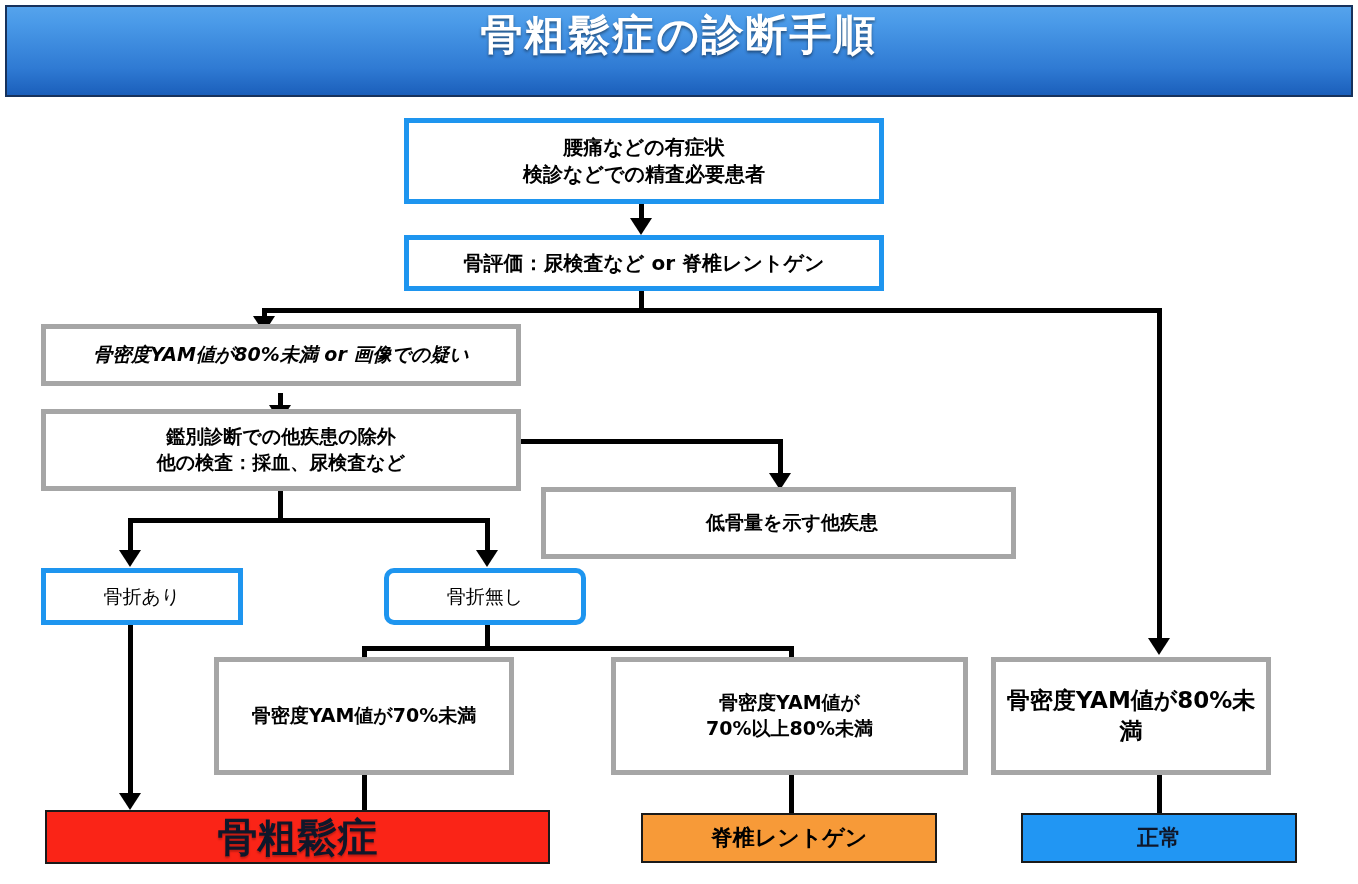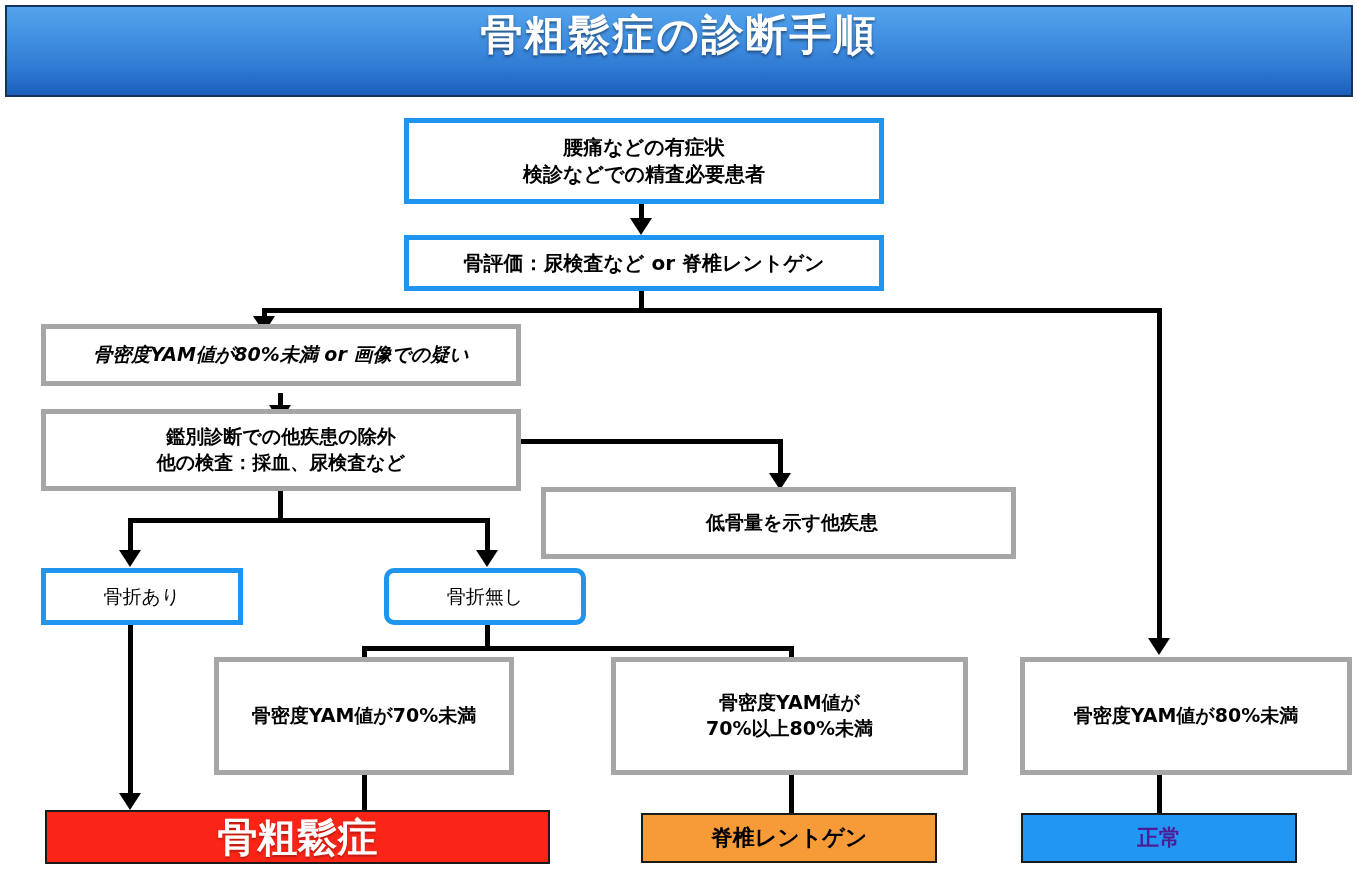--- a/index.html
+++ b/index.html
@@ -34,24 +34,24 @@
   .blue-box{border:5px solid #1e95ef;}
   .gray-box{border:5px solid #a6a6a6;}
   .bold{font-weight:bold;}
 
   
   .chip{
     position:absolute;box-sizing:border-box;
     display:flex;align-items:center;justify-content:center;
     text-align:center;border:2px solid #1a1a1a;
   }
-  .chip-red{background:#fa2417;color:#ffffff;font-weight:bold;font-size:40px;
+  .chip-red{background:#fa2417;color:#0f172a;font-weight:bold;font-size:40px;
             text-shadow:0 2px 2px rgba(0,0,0,.25);}
   .chip-orange{background:#f79a38;color:#000000;font-weight:bold;font-size:22px;}
-  .chip-blue{background:#2196f3;color:#4c1d95;font-weight:bold;font-size:22px;}
+  .chip-blue{background:#2196f3;color:#0f172a;font-weight:bold;font-size:22px;}
 
   
   .ln{position:absolute;background:#000000;}
   .vl{width:5px;}
   .hl{height:5px;}
   .arrow{
     position:absolute;width:0;height:0;
     border-left:11px solid transparent;border-right:11px solid transparent;
     border-top:17px solid #000000;
   }
@@ -143,21 +143,21 @@
     <span class="lbl">骨密度YAM値が70%未満</span>
   </div>
 
   <div class="node gray-box bold" style="left:611px;top:657px;width:357px;height:118px;font-size:19px;">
     <span>
       <span class="lbl">骨密度YAM値が</span>
       <span class="lbl">70%以上80%未満</span>
     </span>
   </div>
 
-  <div class="node gray-box bold" style="left:991px;top:657px;width:332px;height:118px;font-size:19px;margin-left:29px;">
+  <div class="node gray-box bold" style="left:991px;top:657px;width:280px;height:118px;font-size:23px;">
     <span class="lbl">骨密度YAM値が80%未満</span>
   </div>
 
   <div class="chip chip-red" style="left:45px;top:810px;width:505px;height:54px;">
     <span class="lbl">骨粗鬆症</span>
   </div>
 
   <div class="chip chip-orange" style="left:641px;top:813px;width:296px;height:50px;">
     <span class="lbl">脊椎レントゲン</span>
   </div>

